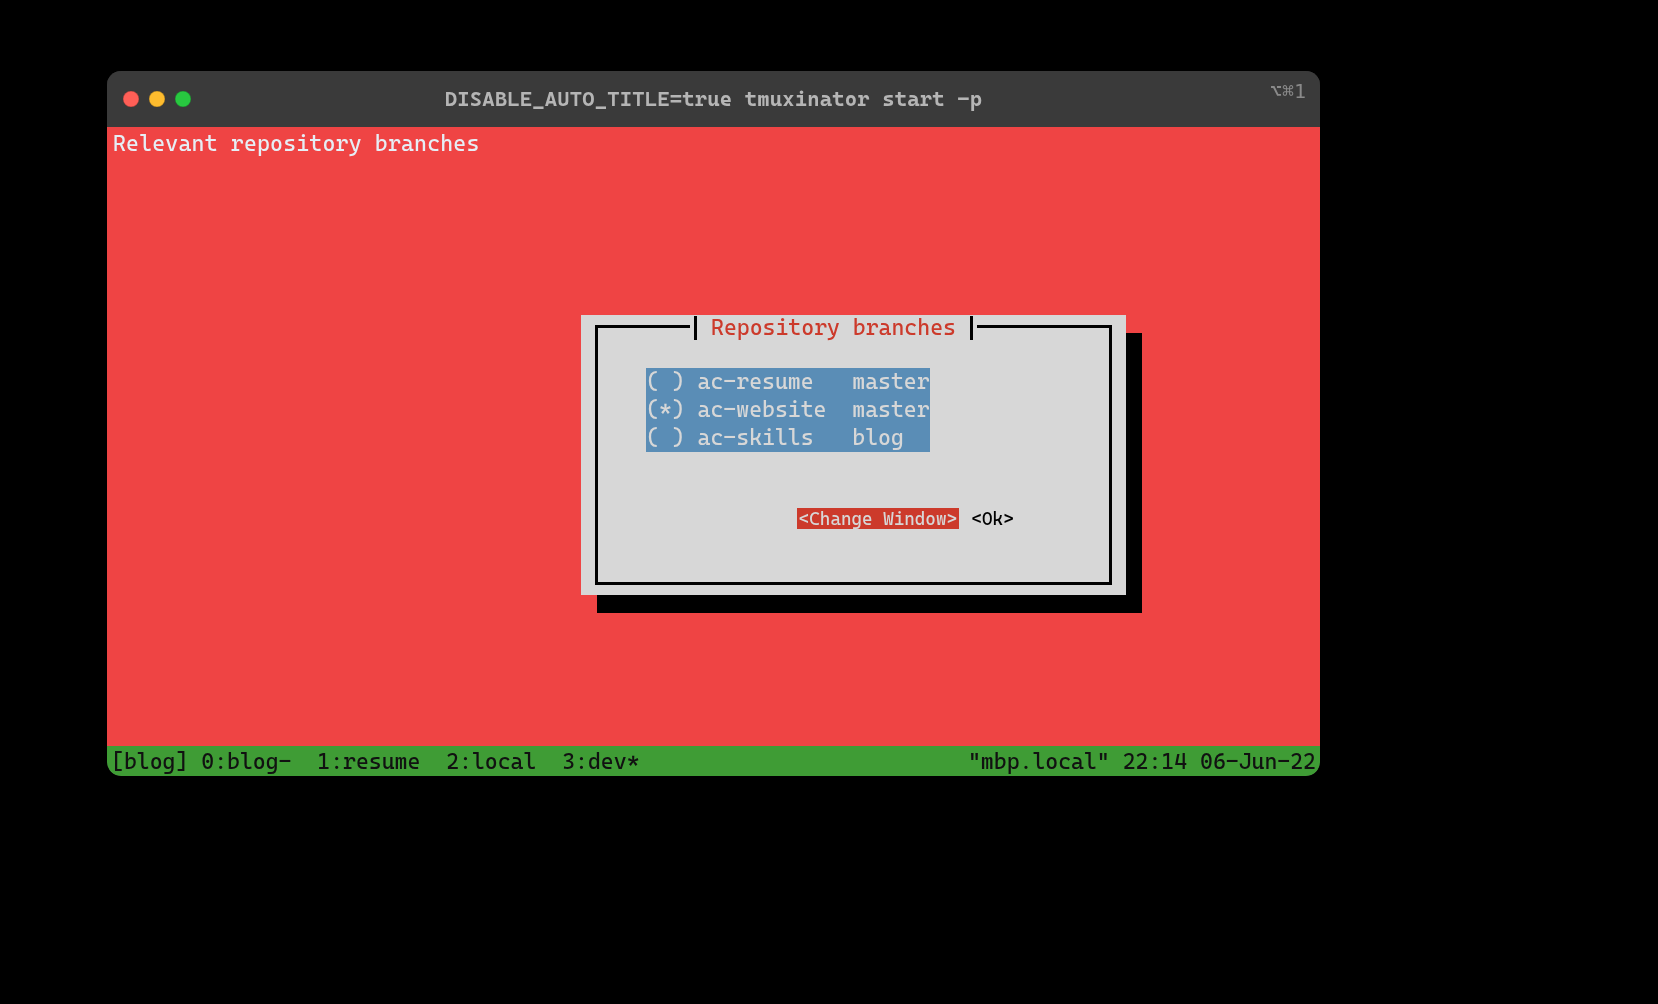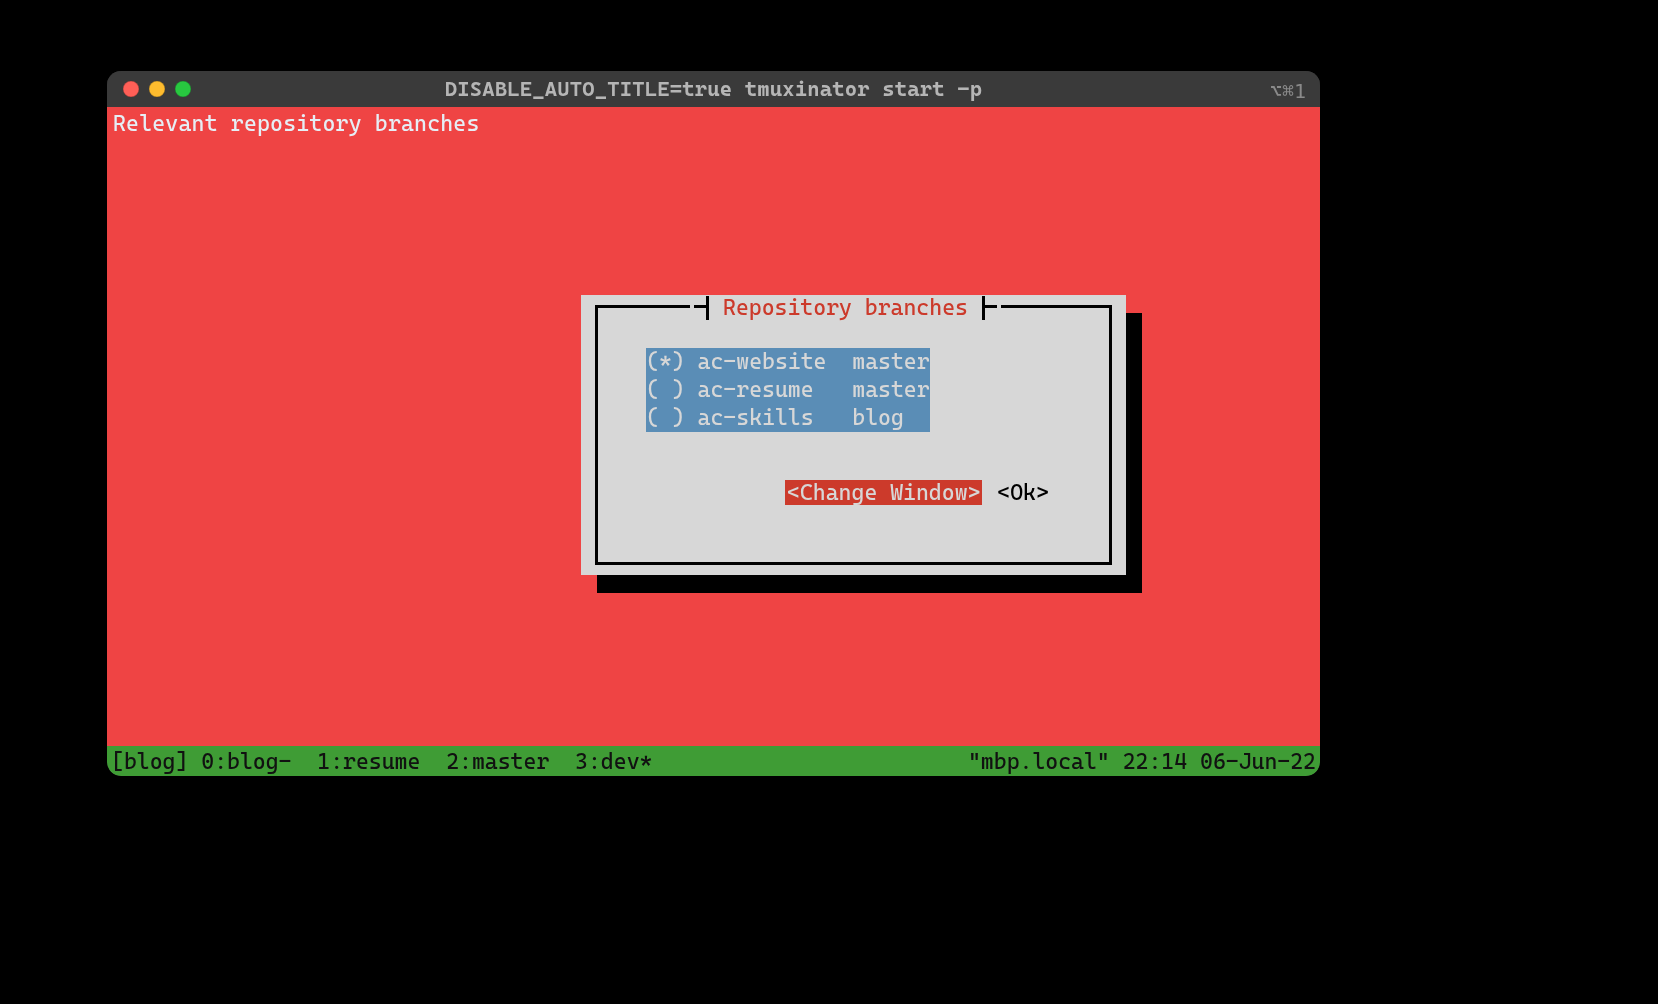--- a/index.html
+++ b/index.html
@@ -18,21 +18,21 @@
     left: 107px; top: 71px;
     width: 1213px; height: 705px;
     border-radius: 14px;
     background: #2b2b2b;
     box-shadow: 0 35px 60px rgba(0,0,0,0.6);
     overflow: hidden;
     display: flex;
     flex-direction: column;
   }
   .titlebar {
-    height: 36px;
+    height: 56px;
     background: #3a3a3a;
     display: flex;
     align-items: center;
     position: relative;
     flex: 0 0 auto;
   }
   .traffic { display:flex; gap:10px; margin-left:16px; }
   .tl { width:16px; height:16px; border-radius:50%; }
   .tl.r { background:#ff5f57; box-shadow: inset 0 0 0 .5px rgba(0,0,0,.25);}
   .tl.y { background:#febc2e; box-shadow: inset 0 0 0 .5px rgba(0,0,0,.25);}
@@ -72,21 +72,21 @@
     border:3px solid #000;
     background:#d7d7d7;
   }
   
   .dlg-title-wrap {
     position:absolute;
     top:-12px;
     left: 92px;
     display:flex;
     align-items:center;
-    gap:12px;
+    gap:0;
   }
   .dlg-title-gap {
     background:#d7d7d7;
     height:22px;
   }
   .dlg-title-box {
     border-left:3px solid #000;
     border-right:3px solid #000;
     padding: 0 14px;
     color:#cc3a2b;
@@ -105,21 +105,21 @@
   .row {
     background:#5a8db6;
     padding:0 0px;
     white-space:pre;
   }
   .btnrow{
     position:absolute;
     left: 0; right:0;
     bottom: 32px;
     text-align:center;
-    font-size:22px;
+    font-size:18px;
     white-space: pre;
   }
   .btn-sel { background:#cc3a2b; color:#d7d7d7; padding:0 2px;}
   .btn { color:#000; padding:0 2px;}
   
   .status {
     height: 30px;
     background:#3f9c35; 
     color:#111;
     display:flex; align-items:center;
@@ -156,29 +156,29 @@
     <div class="dlg-shadow" style="left: 490px; top: 206px; width: 545px; height: 280px;"></div>
     <div class="dlg" style="left: 474px; top: 188px; width: 545px; height: 280px;">
       <div class="dlg-inner">
         <div class="dlg-title-wrap">
           <div class="dlg-title-gap" style="width:4px"></div>
           <div class="dlg-title-box">Repository branches</div>
           <div class="dlg-title-gap" style="width:4px"></div>
         </div>
 
         <div class="list">
+            <div class="row">( ) ac-resume   master</div>
             <div class="row">(*) ac-website  master</div>
-            <div class="row">( ) ac-resume   master</div>
             <div class="row">( ) ac-skills   blog  </div>
           </div>
 
         <div class="btnrow">
           <span class="btn-sel">&lt;Change Window&gt;</span><span> </span><span class="btn">&lt;Ok&gt;</span>
         </div>
       </div>
     </div>
   </div>
 
   <div class="status">
-    <div class="left">[blog] 0:blog-  1:resume  2:master  3:dev*</div>
+    <div class="left">[blog] 0:blog-  1:resume  2:local  3:dev*</div>
     <div class="right">"mbp.local" 22:14 06-Jun-22</div>
   </div>
 </div>
 
 </body></html>

